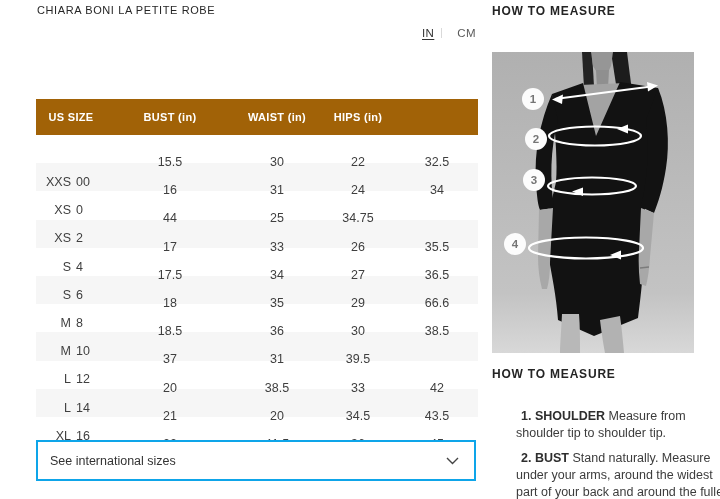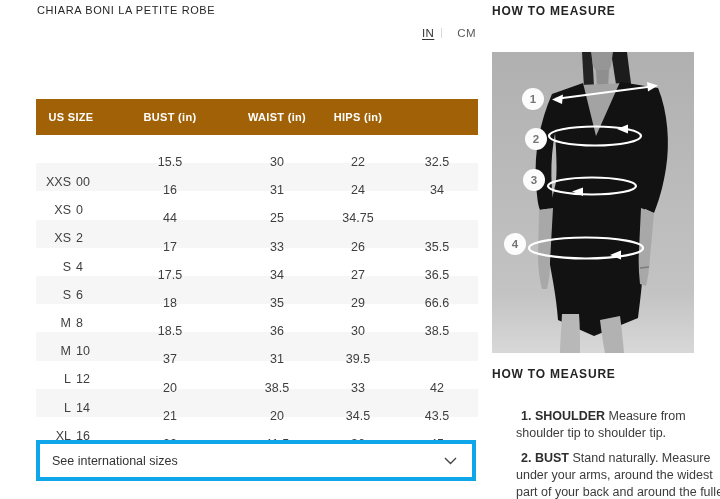--- a/index.html
+++ b/index.html
@@ -35,21 +35,21 @@
     height:28.2px;align-items:center;
   }
   .tr:nth-child(even){background:#f6f6f6;}
   .td{font-size:12.5px;color:#3f3f3f;text-align:center;}
   .td-size{display:flex;justify-content:flex-start;align-items:flex-start;margin-top:40px;}
   .sz-l{display:inline-block;width:35px;text-align:right;}
   .sz-n{display:inline-block;margin-left:5px;text-align:left;}
 
   .intl-dropdown{
     position:absolute;left:0;top:440px;width:440px;height:41px;
-    border:4px solid #0ea5e9;display:flex;align-items:center;
+    border:2px solid #0ea5e9;display:flex;align-items:center;
     justify-content:space-between;padding:0 15px 0 12px;box-sizing:border-box;
     cursor:pointer;background:#fff;
   }
   .intl-label{font-size:12.5px;color:#333;}
   .chev{width:13px;height:8px;display:block;}
 
   
   .right{position:absolute;left:492px;top:0;width:218px;height:438px;}
   .htm-heading{
     position:absolute;left:0;top:4px;margin:0;

